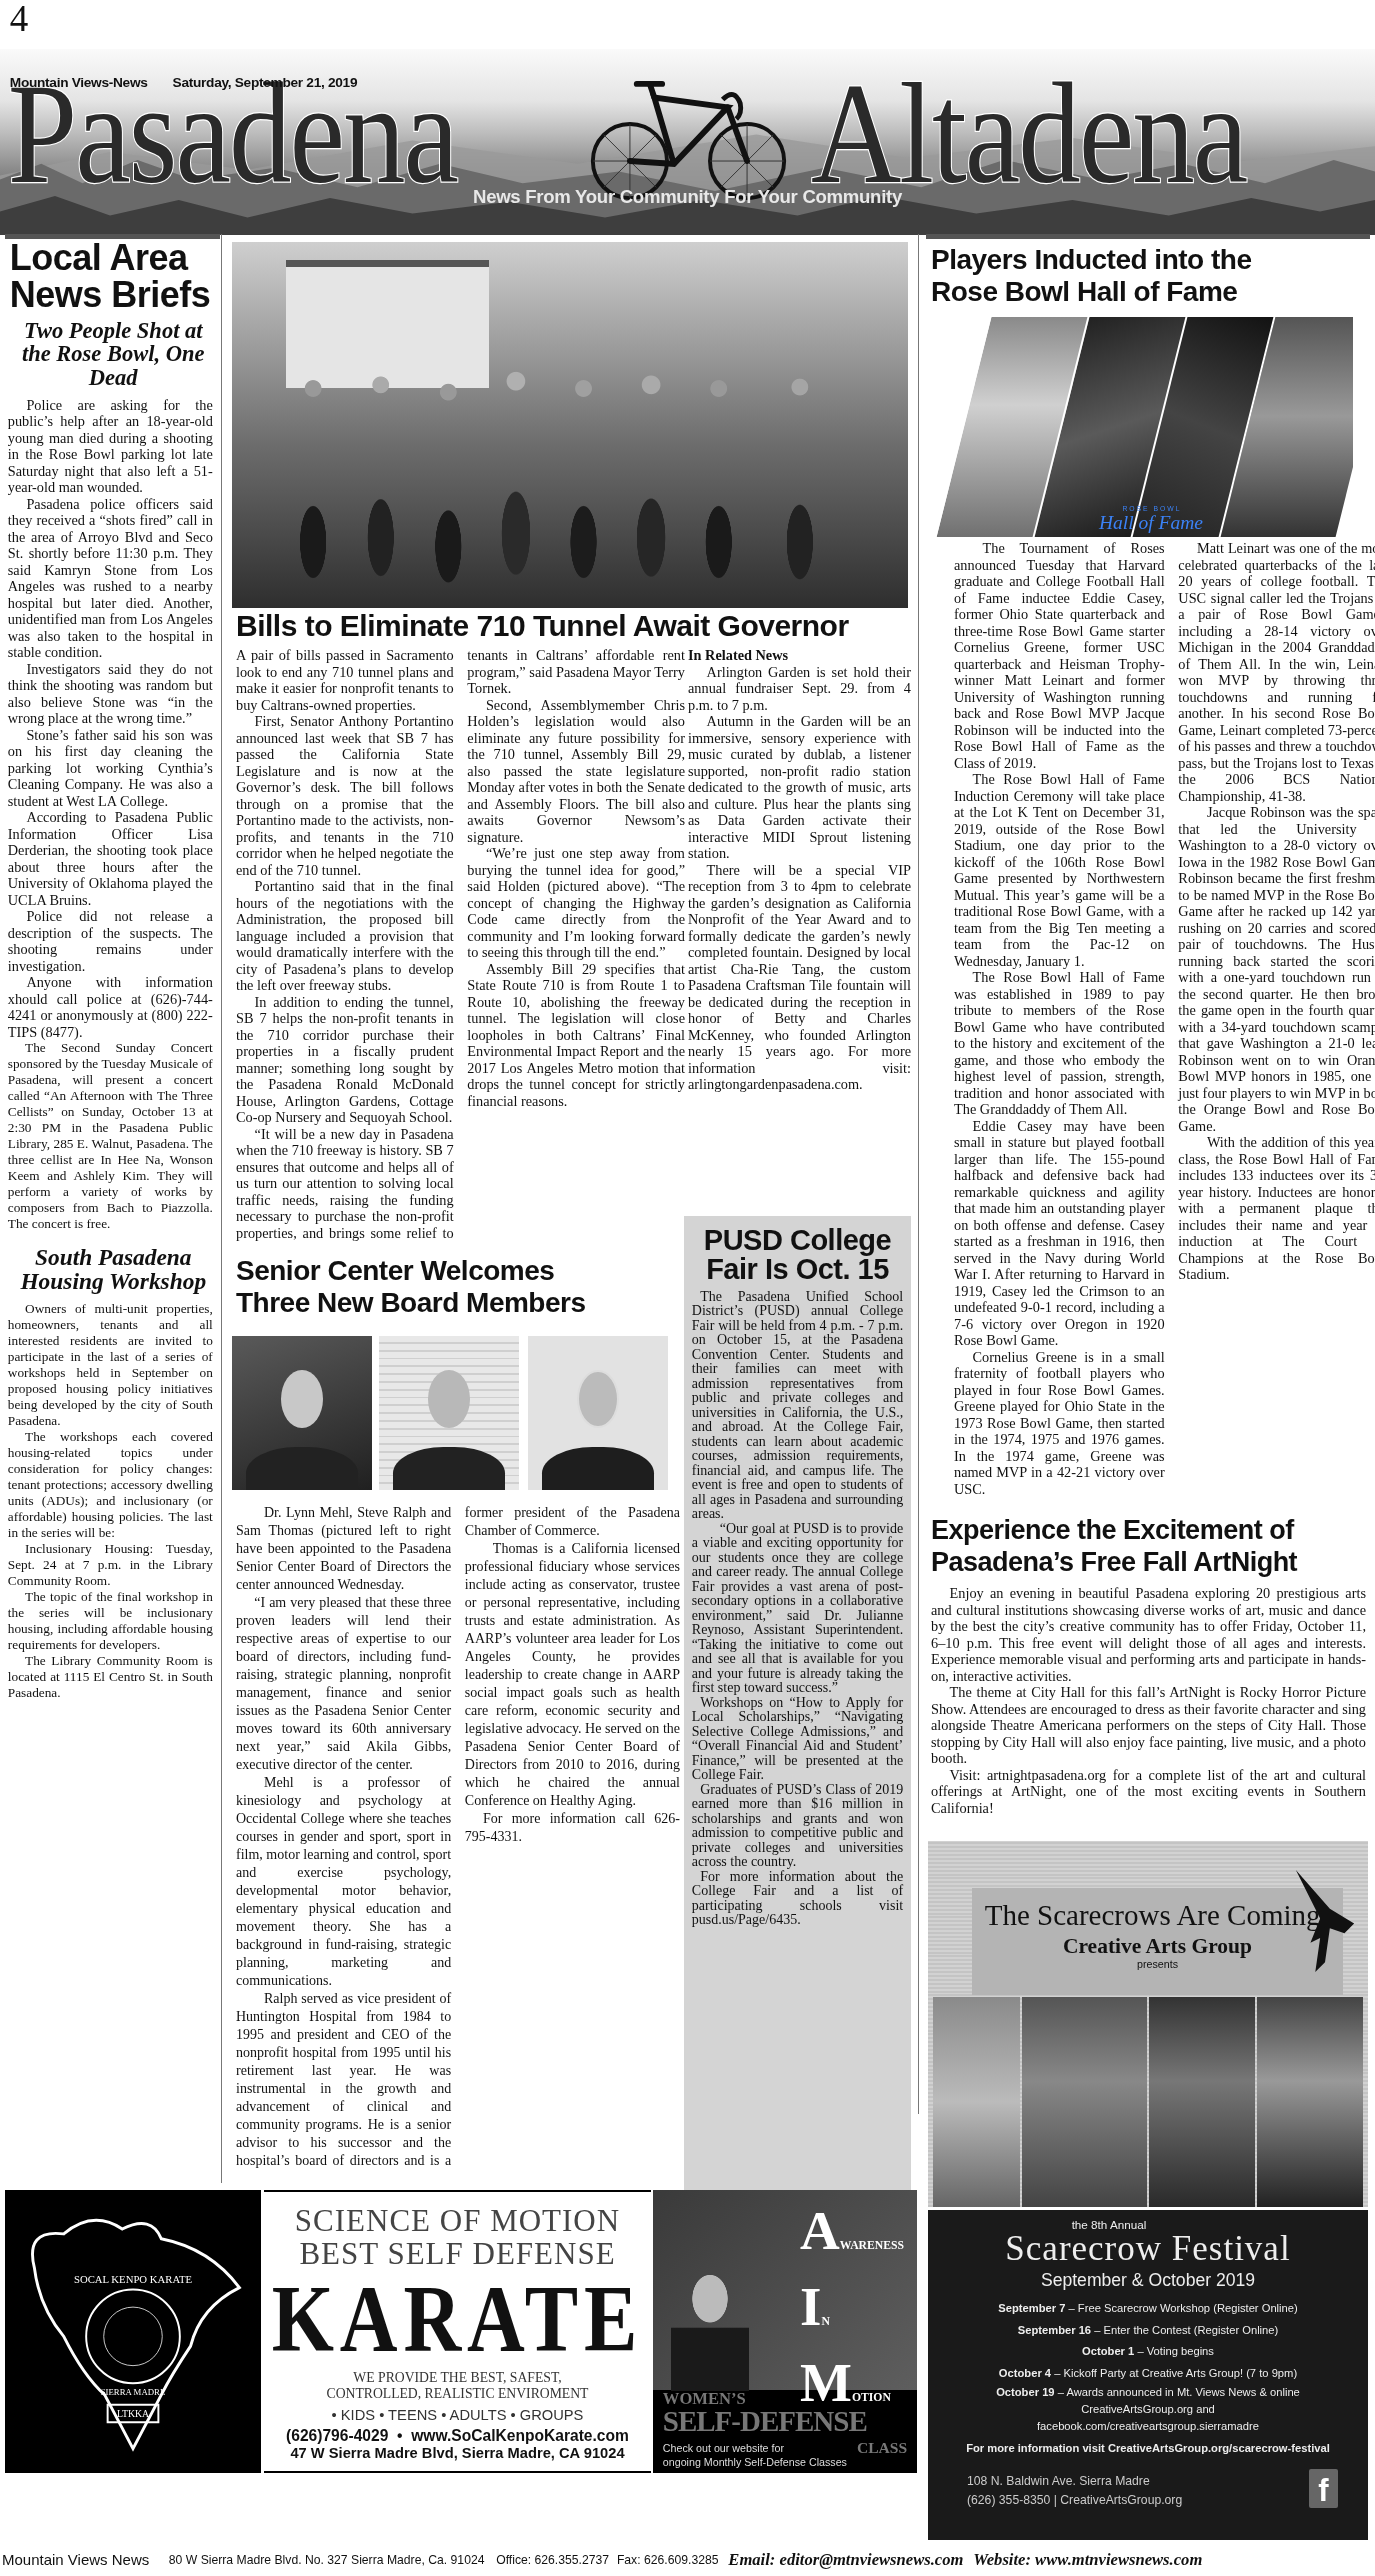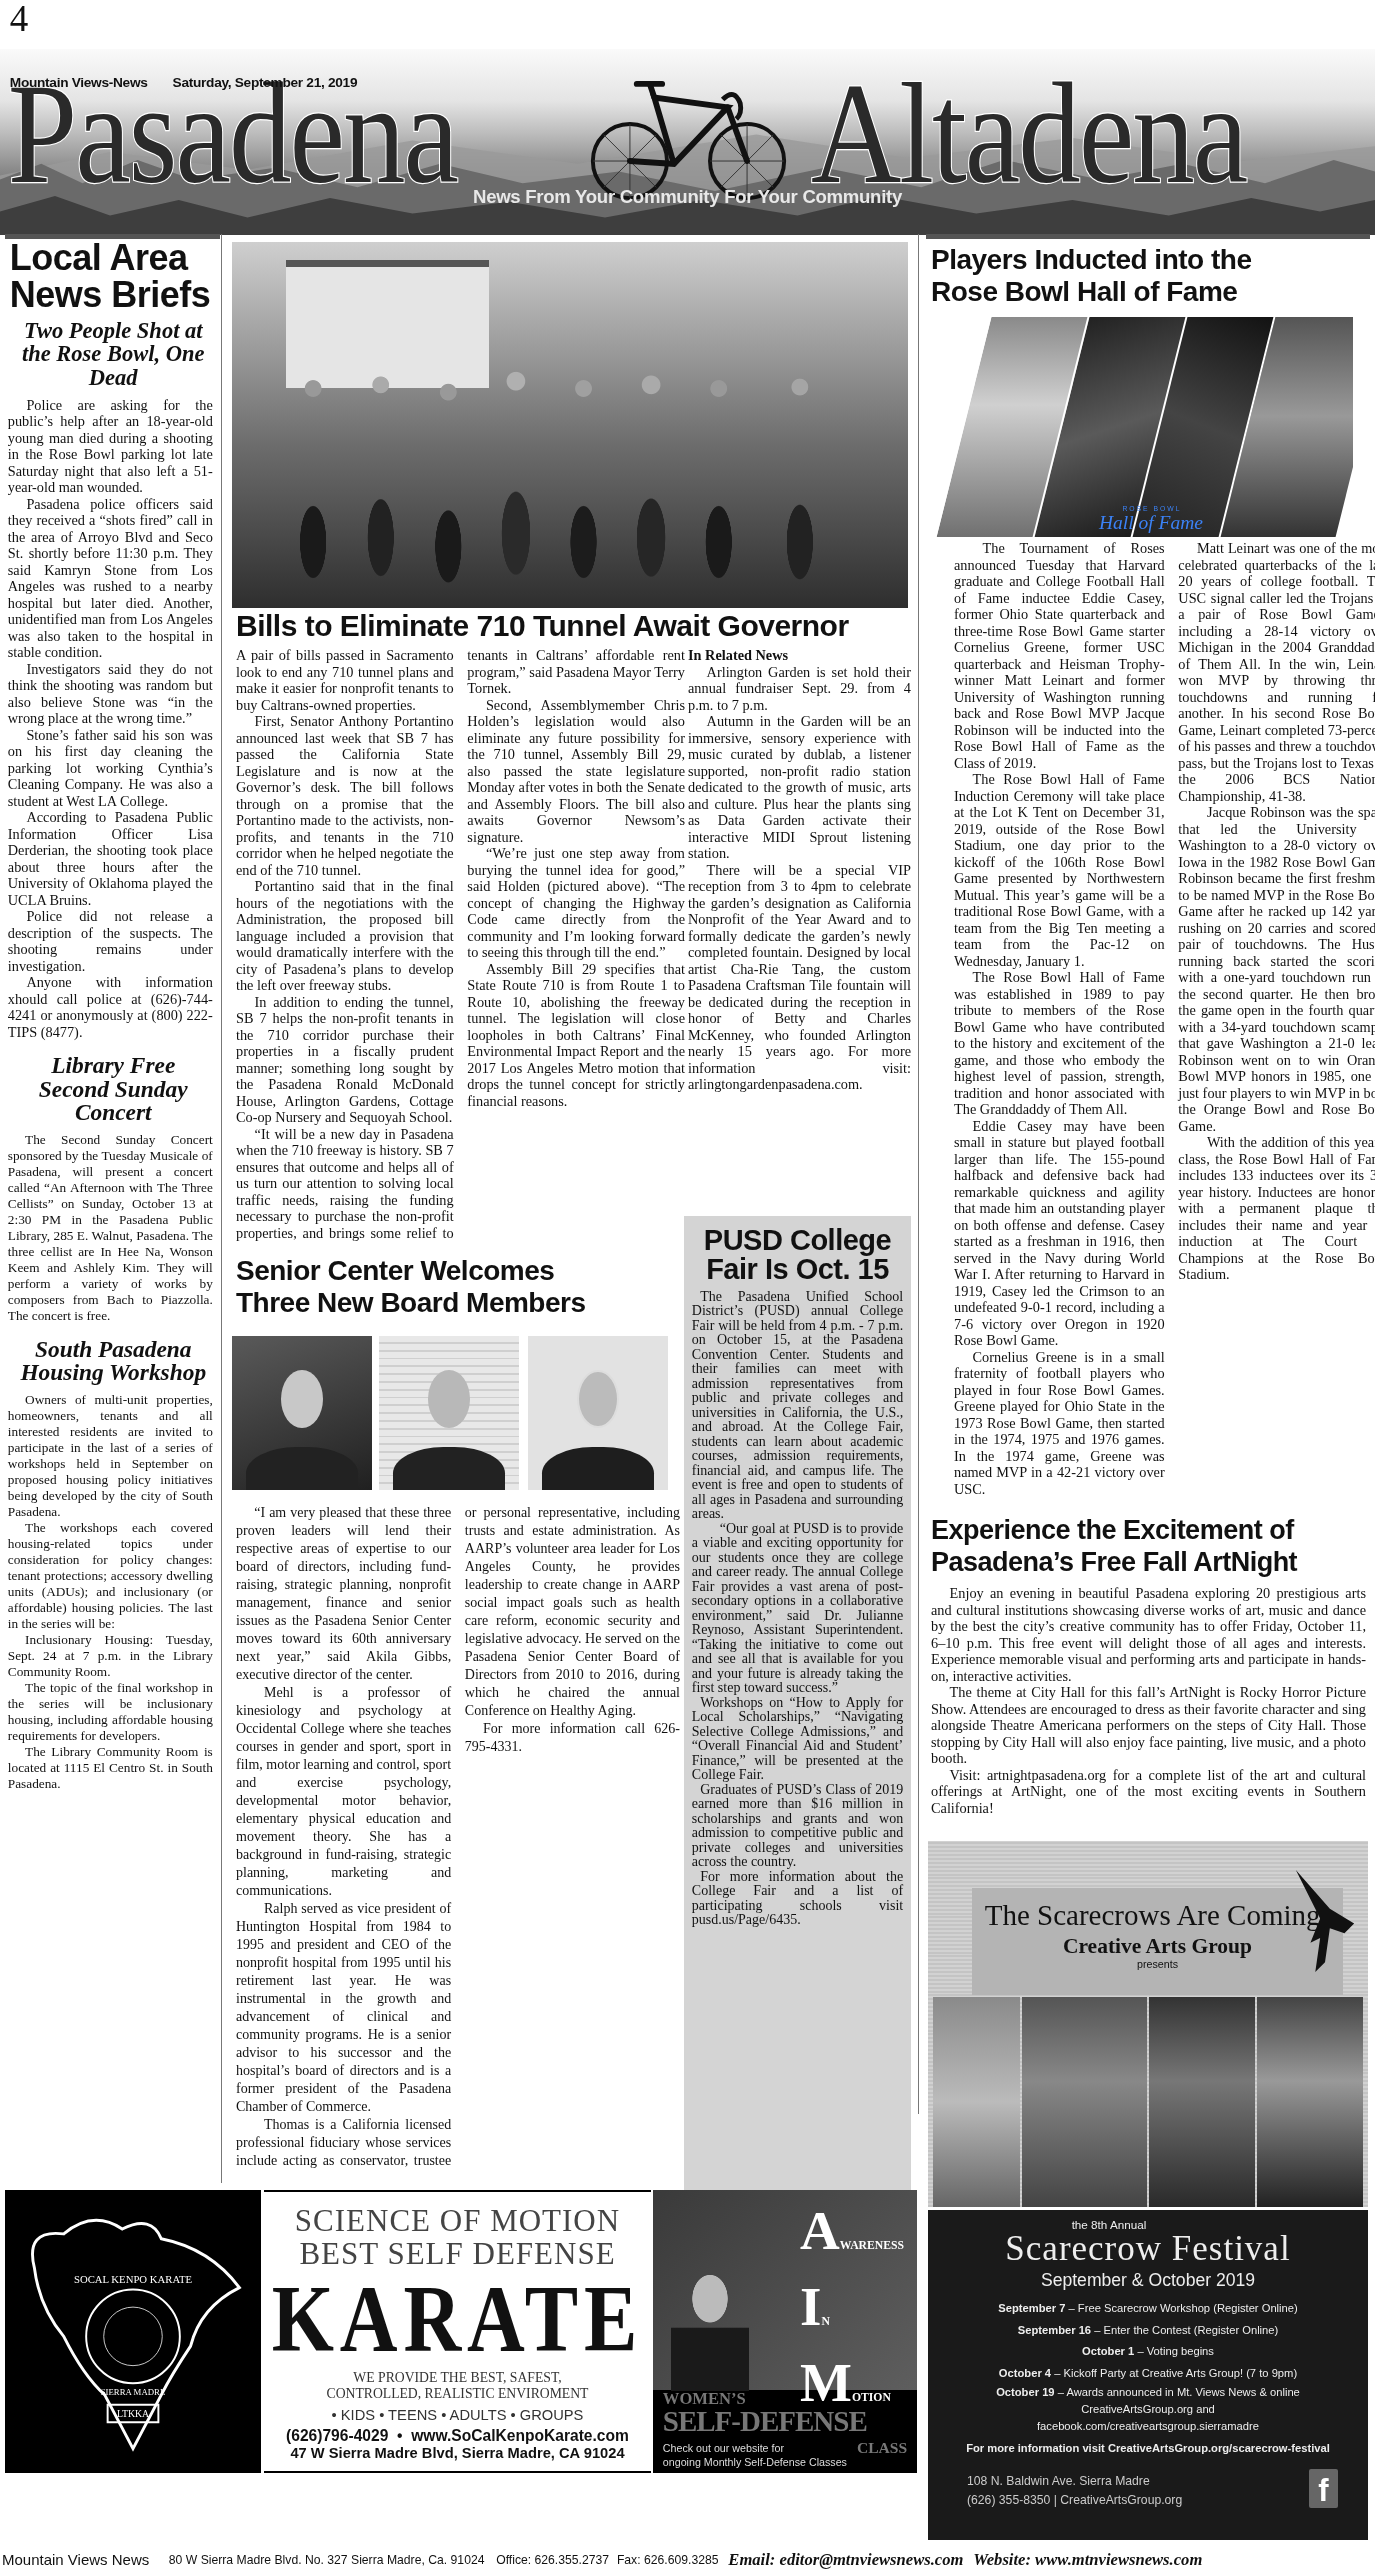--- a/index.html
+++ b/index.html
@@ -119,21 +119,20 @@
     <div>News Briefs</div>
   </div>
   <div class="ital-head">Two People Shot at the Rose Bowl, One Dead</div>
   <p>Police are asking for the public’s help after an 18-year-old young man died during a shooting in the Rose Bowl parking lot late Saturday night that also left a 51-year-old man wounded.</p>
   <p>Pasadena police officers said they received a “shots fired” call in the area of Arroyo Blvd and Seco St. shortly before 11:30 p.m. They said Kamryn Stone from Los Angeles was rushed to a nearby hospital but later died. Another, unidentified man from Los Angeles was also taken to the hospital in stable condition.</p>
   <p>Investigators said they do not think the shooting was random but also believe Stone was “in the wrong place at the wrong time.”</p>
   <p>Stone’s father said his son was on his first day cleaning the parking lot working Cynthia’s Cleaning Company. He was also a student at West LA College.</p>
   <p>According to Pasadena Public Information Officer Lisa Derderian, the shooting took place about three hours after the University of Oklahoma played the UCLA Bruins.</p>
   <p>Police did not release a description of the suspects. The shooting remains under investigation.</p>
   <p>Anyone with information xhould call police at (626)-744-4241 or anonymously at (800) 222-TIPS (8477).</p>
-  <div class="ital-head" style="padding-top:13.7px;font-size:23.4px;">Library Free Second Sunday Concert</div>
   <p style="font-size:13.3px;line-height:16px;">The Second Sunday Concert sponsored by the Tuesday Musicale of Pasadena, will present a concert called “An Afternoon with The Three Cellists” on Sunday, October 13 at 2:30 PM in the Pasadena Public Library, 285 E. Walnut, Pasadena.  The three cellist are In Hee Na,  Wonson Keem and Ashlely Kim.   They will perform a variety of works by composers from Bach to Piazzolla.  The concert is free.</p>
   <div class="ital-head" style="padding-top:13.7px;font-size:23.4px;">South Pasadena Housing Workshop</div>
   <p style="font-size:13.3px;line-height:16px;">Owners of multi-unit properties, homeowners, tenants and all interested residents are invited to participate in the last of a series of workshops held in September on proposed housing policy initiatives being developed by the city of South Pasadena.</p>
   <p style="font-size:13.3px;line-height:16px;">The workshops each covered housing-related topics under consideration for policy changes: tenant protections; accessory dwelling units (ADUs); and inclusionary (or affordable) housing policies. The last in the series will be:</p>
   <p style="font-size:13.3px;line-height:16px;">Inclusionary Housing: Tuesday, Sept. 24 at 7 p.m. in the Library Community Room.</p>
   <p style="font-size:13.3px;line-height:16px;">The topic of the final workshop in the series will be inclusionary housing, including affordable housing requirements for developers.</p>
   <p style="font-size:13.3px;line-height:16px;">The Library Community Room is located at 1115 El Centro St. in South Pasadena.</p>
 </div>
 
 <div class="photo" style="left:232px;top:242px;width:676px;height:366px;">
@@ -170,20 +169,21 @@
   </div>
 <div class="portrait" style="left:379px;background:repeating-linear-gradient(180deg,#e8e8e8 0 5.9px,#cfcfcf 5.9px 7.8px);">
     <div class="face" style="background:#b8b8b8"></div>
     <div class="body"></div>
   </div>
 <div class="portrait" style="left:528px;background:#e2e2e2;">
     <div class="face" style="background:#bbb;border:2.9px solid #ddd"></div>
     <div class="body" style="background:#1e1e1e"></div>
   </div>
 <div class="col twocol" style="left:236px;top:1504px;width:444px;height:666px;font-size:14px;line-height:18px;">
+  <p style="text-indent:2em">Dr. Lynn Mehl, Steve Ralph and Sam Thomas (pictured left to right have been appointed to the Pasadena Senior Center Board of Directors the center announced Wednesday.</p>
   <p>“I am very pleased that these three proven leaders will lend their respective areas of expertise to our board of directors, including fund-raising, strategic planning, nonprofit management, finance and senior issues as the Pasadena Senior Center moves toward its 60th anniversary next year,” said Akila Gibbs, executive director of the center.</p>
   <p style="text-indent:2em">Mehl is a professor of kinesiology and psychology at Occidental College where she teaches courses in gender and sport, sport in film, motor learning and control, sport and exercise psychology, developmental motor behavior, elementary physical education and movement theory. She has a background in fund-raising, strategic planning, marketing and communications.</p>
   <p style="text-indent:2em">Ralph served as vice president of Huntington Hospital from 1984 to 1995 and president and CEO of the nonprofit hospital from 1995 until his retirement last year. He was instrumental in the growth and advancement of clinical and community programs. He is a senior advisor to his successor and the hospital’s board of directors and is a former president of the Pasadena Chamber of Commerce.</p>
   <p style="text-indent:2em">Thomas is a California licensed professional fiduciary whose services include acting as conservator, trustee or personal representative, including trusts and estate administration. As AARP’s volunteer area leader for Los Angeles County, he provides leadership to create change in AARP social impact goals such as health care reform, economic security and legislative advocacy. He served on the Pasadena Senior Center Board of Directors from 2010 to 2016, during which he chaired the annual Conference on Healthy Aging.</p>
   <p>For more information call 626-795-4331.</p>
 </div>
 
 <div class="pusd-box">
   <div class="sans-head" style="font-size:29px;line-height:29px;text-align:center;margin-bottom:5.9px;">
     <div>PUSD College</div>

